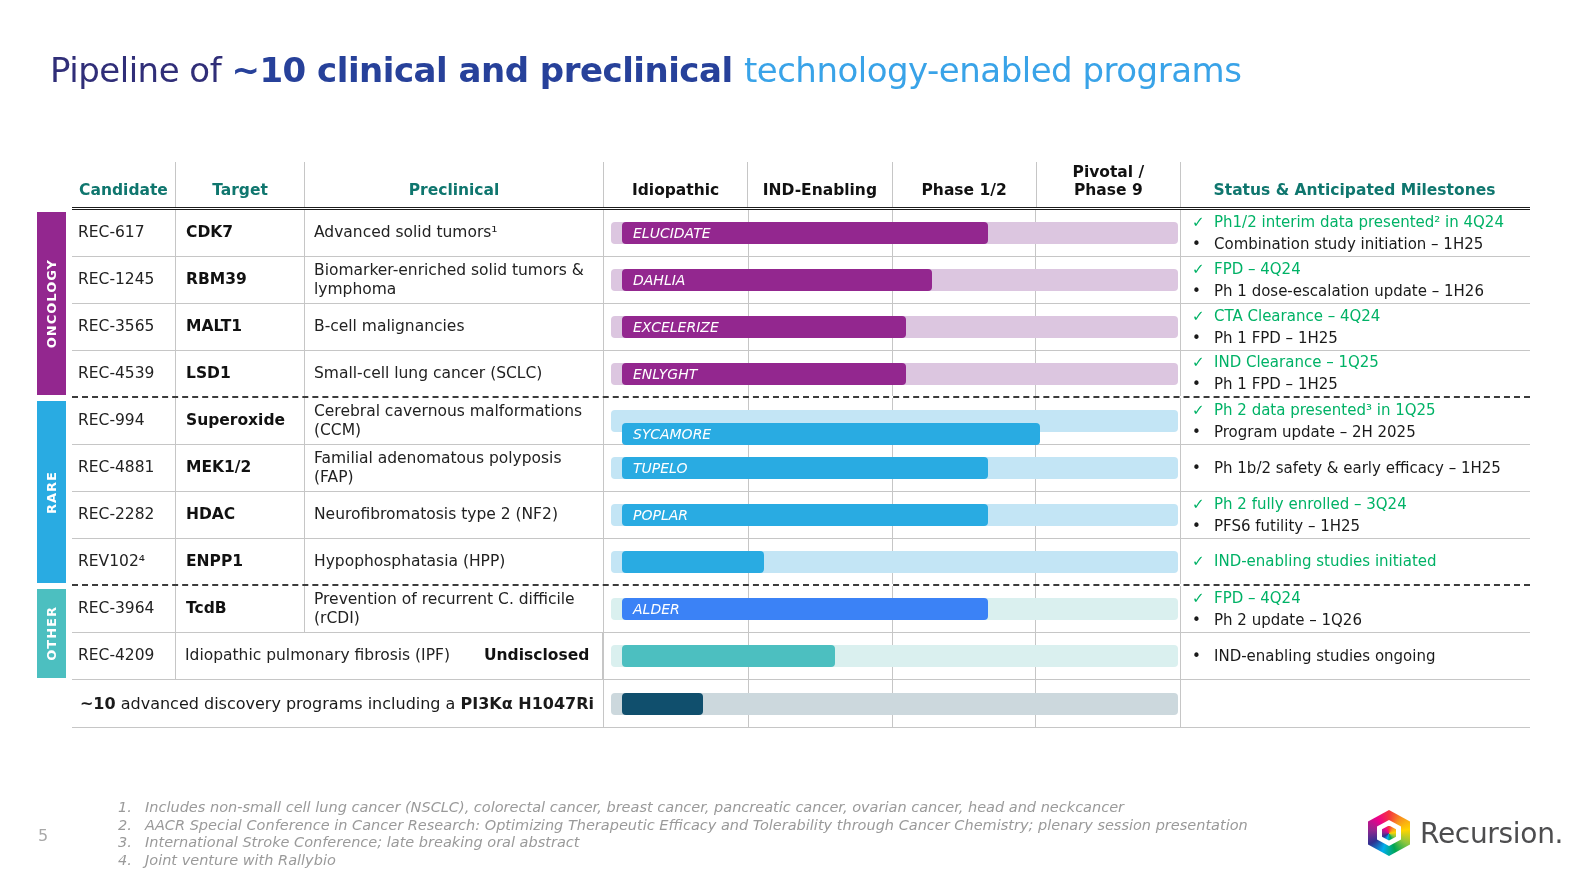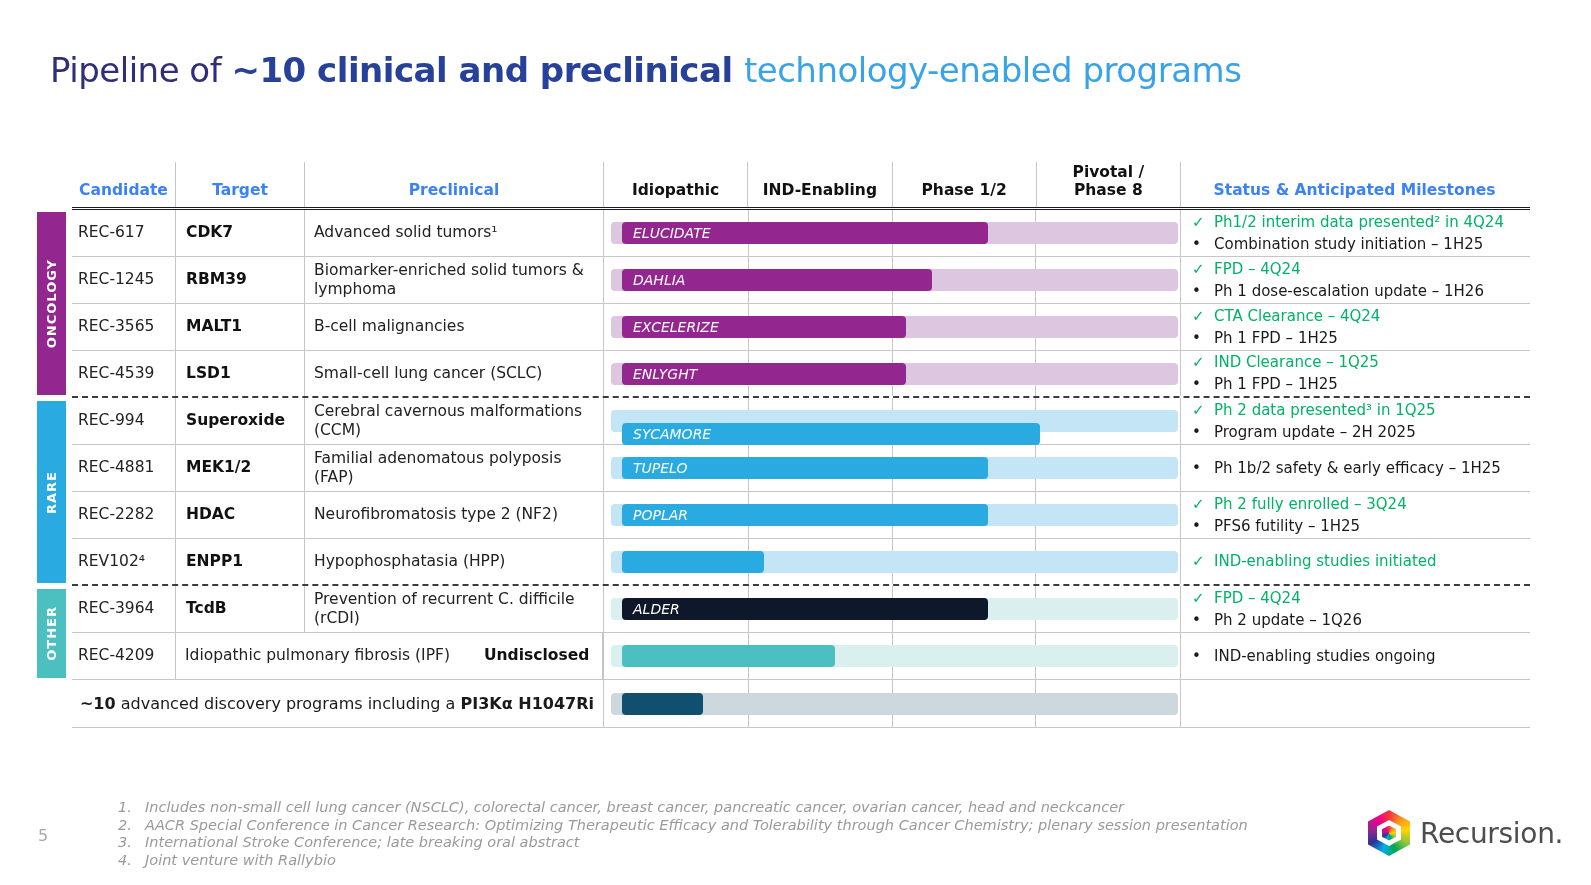--- a/index.html
+++ b/index.html
@@ -28,21 +28,21 @@
   .row  { height:47px; border-bottom:1px solid #c6c6c6; }
   .row.dashed { border-bottom:2px dashed #3c3c3c; }
 
   .c-cand  { width:104px; border-right:1px solid #c6c6c6; }
   .c-targ  { width:129px; border-right:1px solid #c6c6c6; }
   .c-ind   { width:298px; }
   .c-chart { width:578px; border-left:1px solid #c6c6c6; border-right:1px solid #c6c6c6; }
   .c-stat  { width:347px; }
 
   .hrow .hc { display:flex; align-items:flex-end; justify-content:center; padding-bottom:7px;
-              font-weight:bold; font-size:15.5px; color:#3b82f6; text-align:center; line-height:1.15;
+              font-weight:bold; font-size:15.5px; color:#0f766e; text-align:center; line-height:1.15;
               white-space:pre-line; }
   .hrow .c-chart { display:flex; padding-bottom:0; }
   .hrow .sub { flex:1; display:flex; align-items:flex-end; justify-content:center; padding-bottom:7px;
                font-weight:bold; font-size:15.5px; color:#111; text-align:center; line-height:1.15;
                white-space:pre-line; }
   .hrow .sub + .sub { border-left:1px solid #c6c6c6; }
 
   .cell { display:flex; align-items:center; font-size:15.5px; color:#222; line-height:1.25; }
   .c-cand.cell { padding-left:6px; }
   .c-targ.cell { padding-left:10px; font-weight:bold; color:#111; }
@@ -110,21 +110,21 @@
 
     <div class="hrow">
       <div class="hc c-cand">Candidate</div>
       <div class="hc c-targ">Target</div>
       <div class="hc c-ind">Preclinical</div>
       <div class="c-chart">
         <div class="sub">Idiopathic</div>
         <div class="sub">IND-Enabling</div>
         <div class="sub">Phase 1/2</div>
         <div class="sub">Pivotal /
-Phase 8</div>
+Phase 9</div>
       </div>
       <div class="hc c-stat">Status &amp; Anticipated Milestones</div>
     </div>
 
     <div class="row">
       <div class="cell c-cand">REC-617</div>
       <div class="cell c-targ">CDK7</div>
       <div class="cell c-ind">Advanced solid tumors¹</div>
       <div class="c-chart">
         <div class="track" style="background: rgb(220, 198, 224);">
@@ -299,21 +299,21 @@
 
       </div>
     </div>
 
     <div class="row">
       <div class="cell c-cand">REC-3964</div>
       <div class="cell c-targ">TcdB</div>
       <div class="cell c-ind">Prevention of recurrent C. difficile (rCDI)</div>
       <div class="c-chart">
         <div class="track" style="background: rgb(218, 240, 239);">
-          <div class="fill" style="background: #0f172a; width: 64.5%;">
+          <div class="fill" style="background: #3b82f6; width: 64.5%;">
             <span class="plabel">ALDER</span>
           </div>
         </div>
       </div>
       <div class="cell c-stat">
         <div class="sline" style="color: rgb(0, 178, 102);">
             <span class="mark">✓</span>
             <span>FPD – 4Q24</span>
           </div>
         <div class="sline" style="color: rgb(26, 26, 26);">

